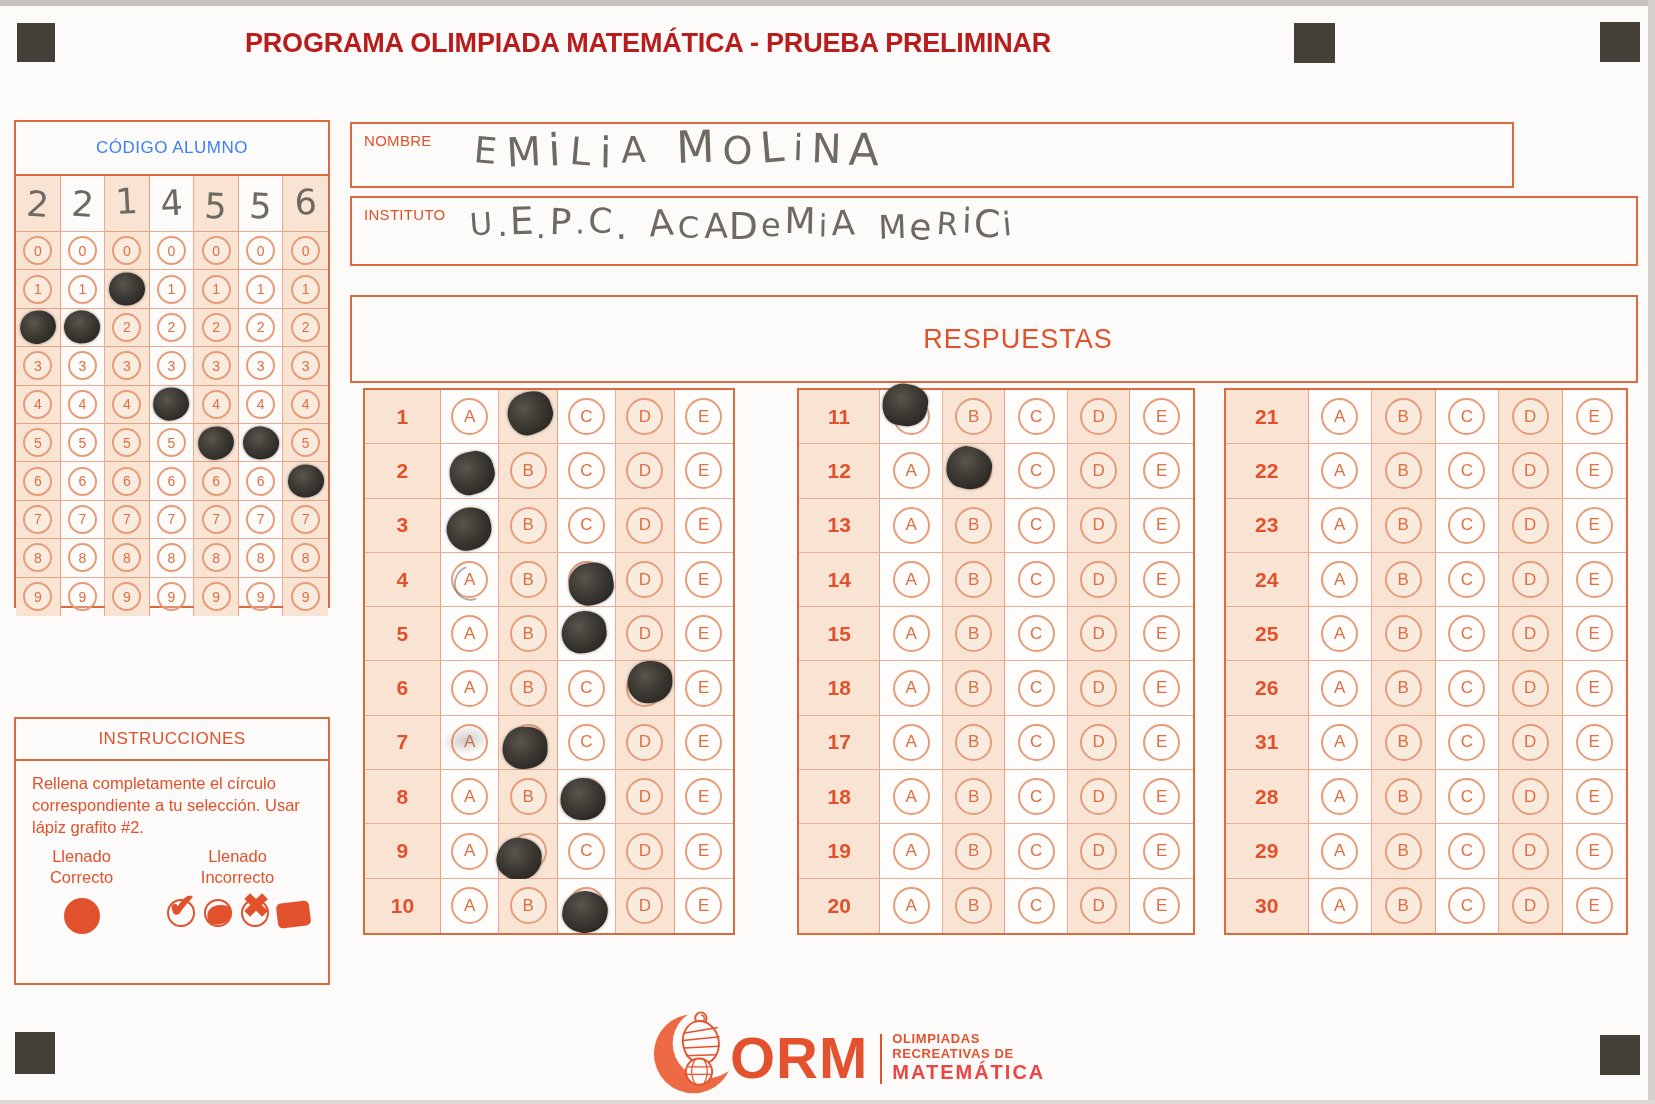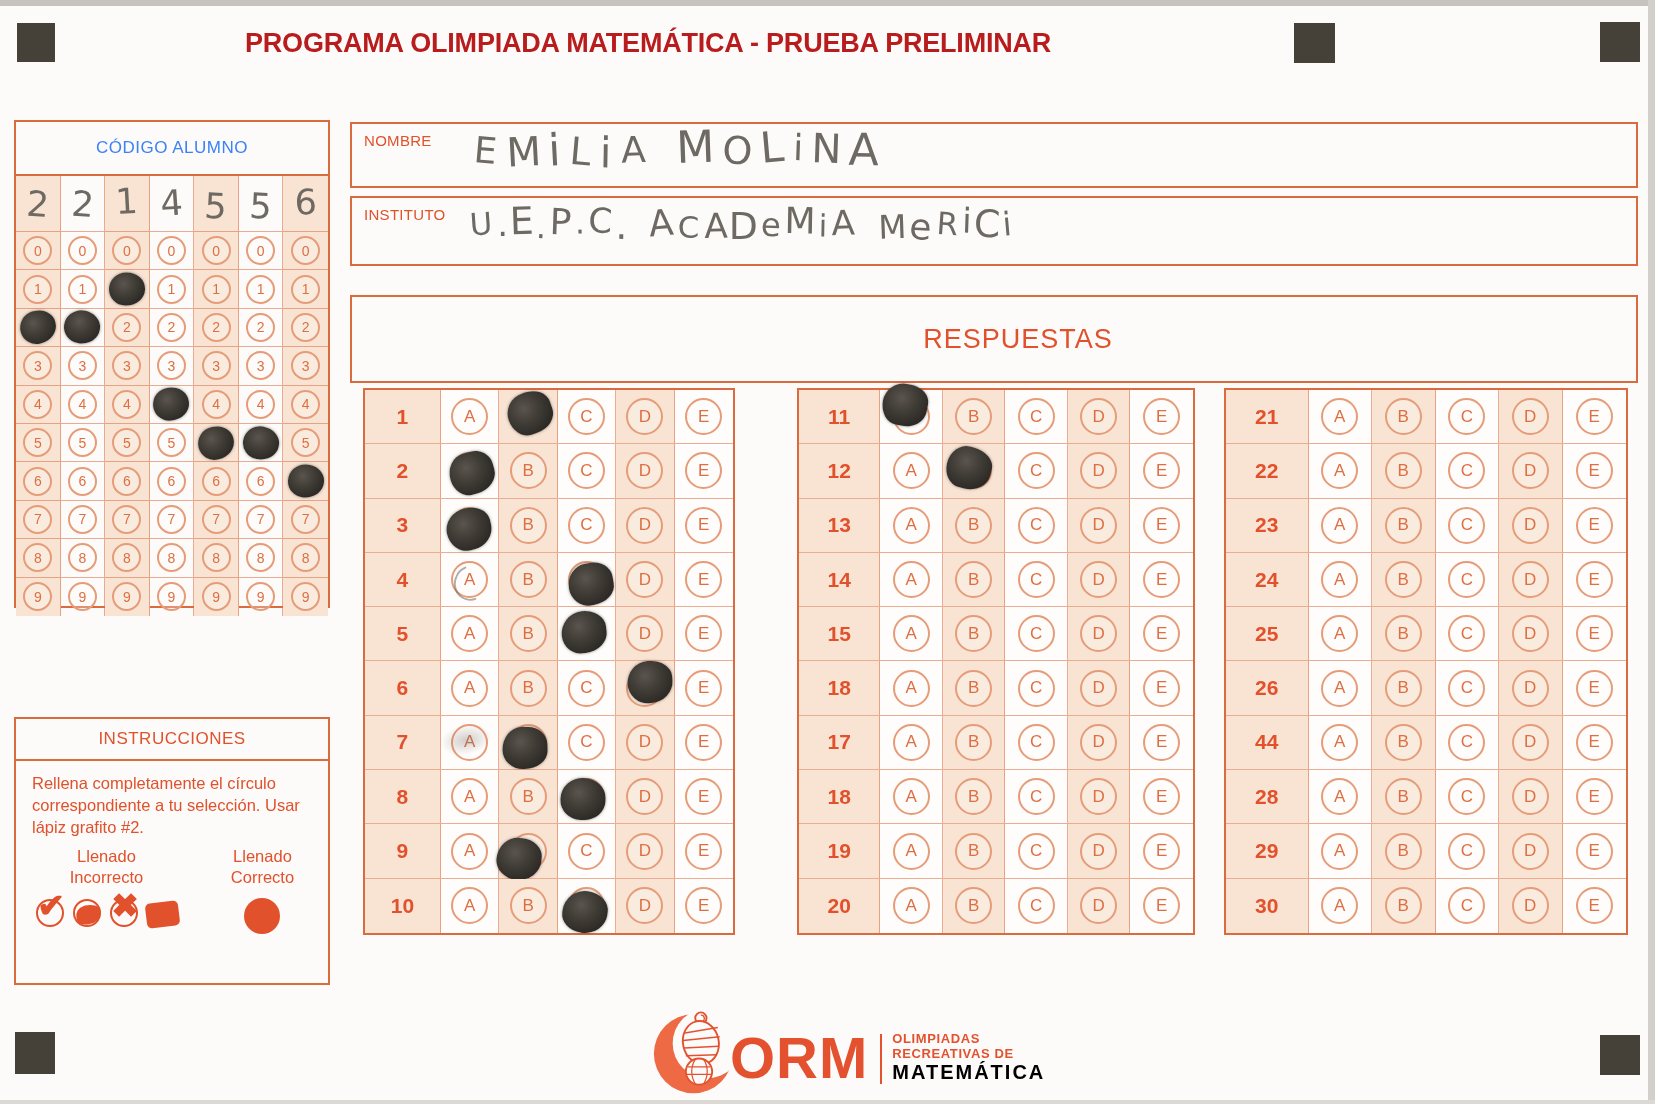--- a/index.html
+++ b/index.html
@@ -51,21 +51,21 @@
 
   
   .stray{position:absolute;left:50%;top:50%;}
   .arc{width:30px;height:32px;margin-left:-16px;margin-top:-15px;border:2.5px solid rgba(100,94,88,.5);
     border-radius:50%;border-top-color:transparent;border-right-color:transparent;transform:rotate(25deg);}
   .smudge{width:52px;height:30px;margin-left:-30px;margin-top:-17px;border-radius:50%;
     background:radial-gradient(ellipse at center, rgba(120,114,108,.35), rgba(120,114,108,0) 70%);transform:rotate(-10deg);}
 
   
   .field-box{overflow:visible;}
-  .name-box{left:350px;top:122px;width:1288px;height:66px;}
+  .name-box{left:350px;top:122px;width:1164px;height:66px;}
   .inst-box{left:350px;top:196px;width:1288px;height:70px;}
   .field-label{position:absolute;left:12px;top:8px;color:#e0512c;font-size:15px;letter-spacing:0.3px;}
   .field-value{position:absolute;font-family:"DejaVu Sans",sans-serif;color:#6f6963;white-space:nowrap;}
   .name-value{left:120px;top:2px;font-size:41px;letter-spacing:8px;}
   .inst-value{left:116px;top:6px;font-size:35px;letter-spacing:3px;}
 
   
   .resp-header{left:350px;top:295px;width:1288px;height:88px;display:flex;align-items:center;justify-content:center;padding-left:48px;}
   .resp-header span{color:#e0512c;font-size:27px;letter-spacing:1px;}
   .answers-block{position:absolute;top:388px;height:547px;border:2px solid #d96b3f;box-sizing:border-box;
@@ -99,21 +99,21 @@
     border-radius:42% 58% 52% 48%/55% 45% 60% 40%;transform:rotate(-14deg);}
   .bad .sq{position:absolute;left:2px;top:6px;width:33px;height:25px;background:#e0512c;border-radius:5px;transform:rotate(-7deg);}
 
   
   .logo-row{position:absolute;left:652px;top:1002px;height:96px;display:flex;align-items:center;}
   .logo-mark{width:94px;height:94px;}
   .logo-orm{color:#e4512e;font-size:58px;font-weight:700;letter-spacing:1px;margin-left:-16px;margin-top:14px;}
   .logo-divider{width:2px;height:50px;background:#e4512e;margin:18px 10px 0 12px;}
   .logo-stack{display:flex;flex-direction:column;margin-top:16px;line-height:1.15;}
   .logo-stack .l1,.logo-stack .l2{color:#e4512e;font-size:13px;font-weight:700;letter-spacing:0.6px;}
-  .logo-stack .l3{color:#000000;font-size:20px;font-weight:700;letter-spacing:2px;}
+  .logo-stack .l3{color:#ef4444;font-size:20px;font-weight:700;letter-spacing:2px;}
 </style>
 </head>
 <body>
 
 <div>
 
   <div class="scan-top"></div>
   <div class="scan-right"></div>
   <div class="scan-bottom"></div>
 
@@ -876,21 +876,21 @@
           <span class="bubble ans-bubble">C</span>
         </div>
         <div class="ans-cell tint">
           <span class="bubble ans-bubble">D</span>
         </div>
         <div class="ans-cell">
           <span class="bubble ans-bubble">E</span>
         </div>
       </div>
       <div class="ans-row">
-        <div class="ans-cell num">44</div>
+        <div class="ans-cell num">31</div>
         <div class="ans-cell">
           <span class="bubble ans-bubble">A</span>
         </div>
         <div class="ans-cell tint">
           <span class="bubble ans-bubble">B</span>
         </div>
         <div class="ans-cell">
           <span class="bubble ans-bubble">C</span>
         </div>
         <div class="ans-cell tint">
@@ -953,43 +953,43 @@
         <div class="ans-cell">
           <span class="bubble ans-bubble">E</span>
         </div>
       </div>
     </section>
 
   <section class="obox instructions">
     <div class="ins-header">INSTRUCCIONES</div>
     <p class="ins-body">Rellena completamente el círculo correspondiente a tu selección. Usar lápiz grafito #2.</p>
     <div class="ins-examples">
+      <div class="ins-col left">
+        <div class="ins-label">Llenado Correcto</div>
+        <div class="dot"></div>
+      </div>
       <div class="ins-col right">
         <div class="ins-label">Llenado Incorrecto</div>
         <div class="bad-icons">
           <span class="bad">
               <span class="ring"></span>
               <span class="glyph">✔</span>
             </span>
           <span class="bad">
               <span class="ring"></span>
               <span class="scrib"></span>
             </span>
           <span class="bad">
               <span class="ring"></span>
               <span class="glyph">✖</span>
             </span>
           <span class="bad">
               <span class="sq"></span>
             </span>
         </div>
-      </div>
-      <div class="ins-col left">
-        <div class="ins-label">Llenado Correcto</div>
-        <div class="dot"></div>
       </div>
     </div>
   </section>
 
   <footer class="logo-row">
     <svg class="logo-mark" viewBox="0 0 100 100">
       <circle cx="44" cy="54" r="42" fill="#ed6a45"></circle>
       <circle cx="59" cy="43" r="37" fill="#fcfbf9"></circle>
       <g stroke="#e4512e" fill="#fcfbf9">
         <circle cx="52" cy="16" r="6" stroke-width="2"></circle>

